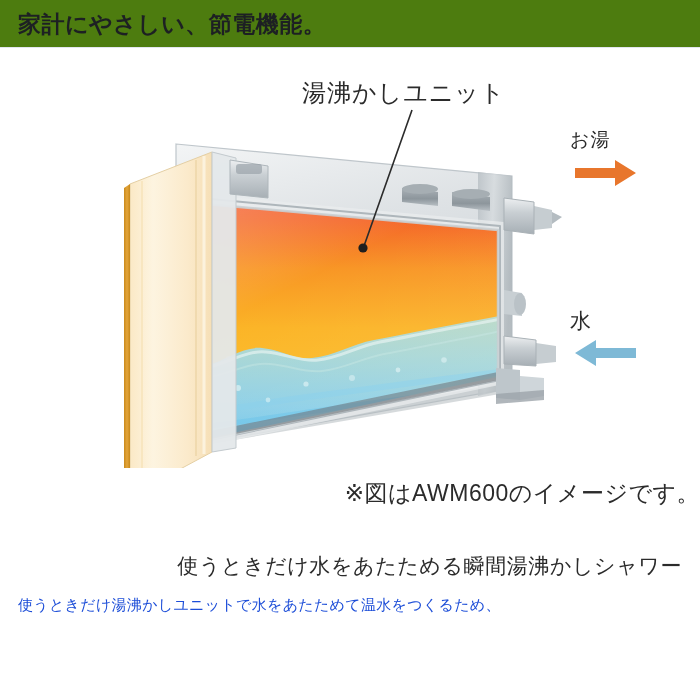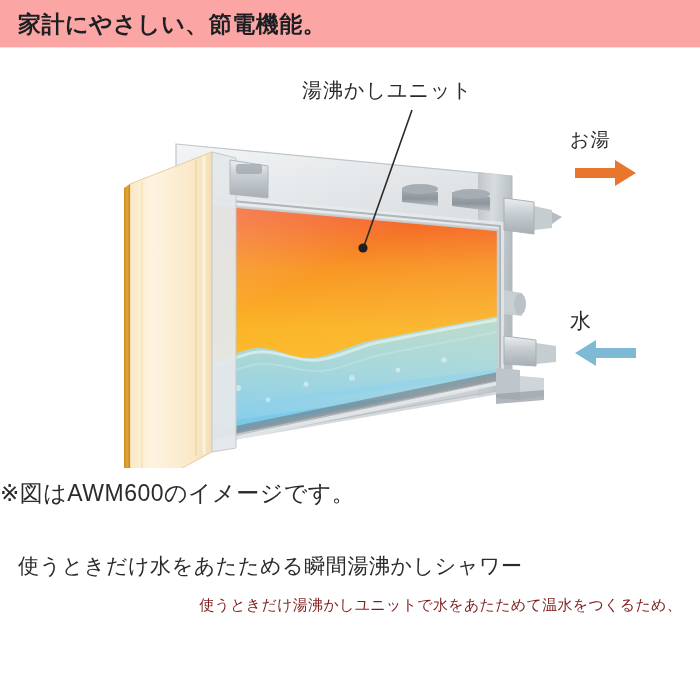--- a/index.html
+++ b/index.html
@@ -21,21 +21,21 @@
     background: #ffffff;
   }
 
   
   .header-band {
     position: absolute;
     left: 0;
     top: 0;
     width: 700px;
     height: 48px;
-    background: #fca5a5;
+    background: #4d7c0f;
     border-bottom: 1px solid #e2e6ef;
     box-sizing: border-box;
   }
   .header-title {
     position: absolute;
     left: 18px;
     top: 9px;
     font-size: 23px;
     font-weight: 700;
     letter-spacing: 0.5px;
@@ -54,63 +54,63 @@
   .figure-svg {
     position: absolute;
     left: 0;
     top: 0;
     display: block;
   }
 
   
   .callout-label {
     position: absolute;
-    font-size: 20px;
+    font-size: 24px;
     color: #2b2b2b;
     letter-spacing: 1px;
     white-space: nowrap;
   }
   .label-unit   { left: 302px; top: 29px; }
   .label-hotwater { left: 570px; top: 79px;  font-size: 19px; }
   .label-water  { left: 570px; top: 259px; font-size: 21px; }
 
   
   .figure-caption {
     position: absolute;
     left: 0;
     top: 478px;
     width: 700px;
-    text-align: left;
+    text-align: right;
     font-size: 23px;
     color: #2b2b2b;
     letter-spacing: 0.5px;
   }
 
   
   .body-block {
     position: absolute;
     left: 18px;
     top: 552px;
     width: 664px;
   }
   .body-heading {
     font-size: 21px;
     color: #2b2b2b;
     letter-spacing: 0.6px;
     margin: 0 0 16px 0;
     font-weight: 400;
     white-space: nowrap;
+    text-align: right;
   }
   .body-line {
     font-size: 15px;
-    color: #7f1d1d;
+    color: #1d4ed8;
     letter-spacing: 0.3px;
     margin: 0 0 8px 0;
     white-space: nowrap;
-    text-align: right;
   }
 </style>
 </head>
 <body>
 
 <div class="page">
 
   <div class="header-band">
     <div class="header-title">家計にやさしい、節電機能。</div>
   </div>

